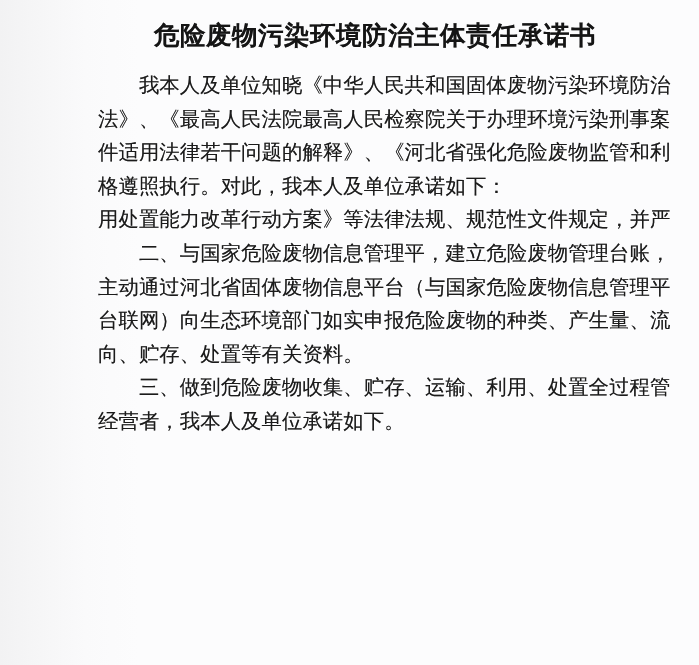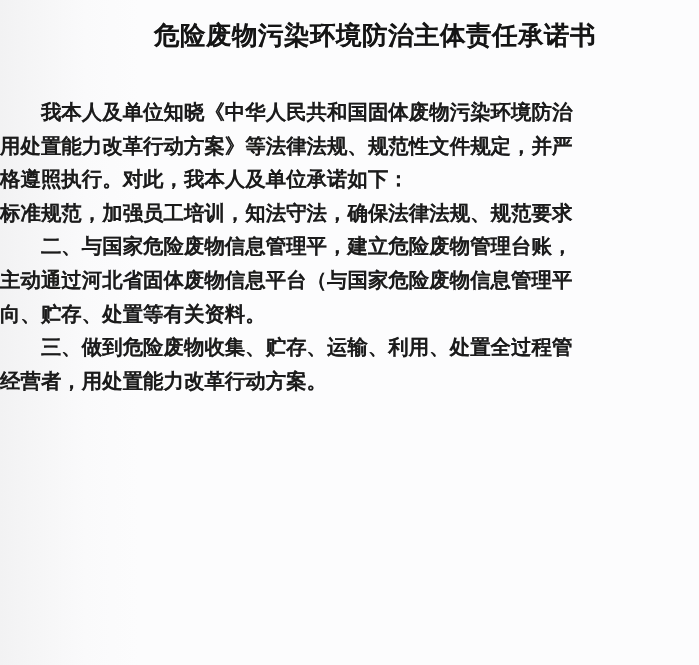--- a/index.html
+++ b/index.html
@@ -32,26 +32,26 @@
     padding-left: 51px; 
     text-align: center;
     font-size: 25.5px;
     line-height: 34px;
     font-weight: bold;
     letter-spacing: 0.5px;
     color: #151515;
     text-shadow: 0 0 0.6px rgba(20, 20, 20, 0.65);
   }
   .doc-body {
-    margin-top: 43px;
+    margin-top: 16px;
+    padding-left: 98px;
     font-size: 20.4px;
     line-height: 33.6px;
     color: #1b1b1b;
     text-shadow: 0 0 0.5px rgba(25, 25, 25, 0.55);
-    font-weight: bold;
   }
   .para {
     margin: 0;
     padding: 0;
   }
   .line {
     display: block;
     white-space: pre;
     letter-spacing: 0.05px;
   }
@@ -60,33 +60,35 @@
 <body>
 
 <div class="page">
 
   <h1 class="doc-title">危险废物污染环境防治主体责任承诺书</h1>
 
   <div class="doc-body">
 
     <p class="para">
       <span class="line">　　我本人及单位知晓《中华人民共和国固体废物污染环境防治</span>
+      <span class="line">法》、《最高人民法院最高人民检察院关于办理环境污染刑事案</span>
+      <span class="line">件适用法律若干问题的解释》、《河北省强化危险废物监管和利</span>
+      <span class="line">格遵照执行。对此，我本人及单位承诺如下：</span>
       <span class="line">用处置能力改革行动方案》等法律法规、规范性文件规定，并严</span>
-      <span class="line">格遵照执行。对此，我本人及单位承诺如下：</span>
     </p>
 
     <p class="para">
-      <span class="line">标准规范，加强员工培训，知法守法，确保法律法规、规范要求</span>
     </p>
 
     <p class="para">
       <span class="line">　　二、与国家危险废物信息管理平，建立危险废物管理台账，</span>
       <span class="line">主动通过河北省固体废物信息平台（与国家危险废物信息管理平</span>
+      <span class="line">台联网）向生态环境部门如实申报危险废物的种类、产生量、流</span>
       <span class="line">向、贮存、处置等有关资料。</span>
     </p>
 
     <p class="para">
       <span class="line">　　三、做到危险废物收集、贮存、运输、利用、处置全过程管</span>
-      <span class="line">经营者，用处置能力改革行动方案。</span>
+      <span class="line">经营者，我本人及单位承诺如下。</span>
     </p>
 
   </div>
 </div>
 
 </body></html>

